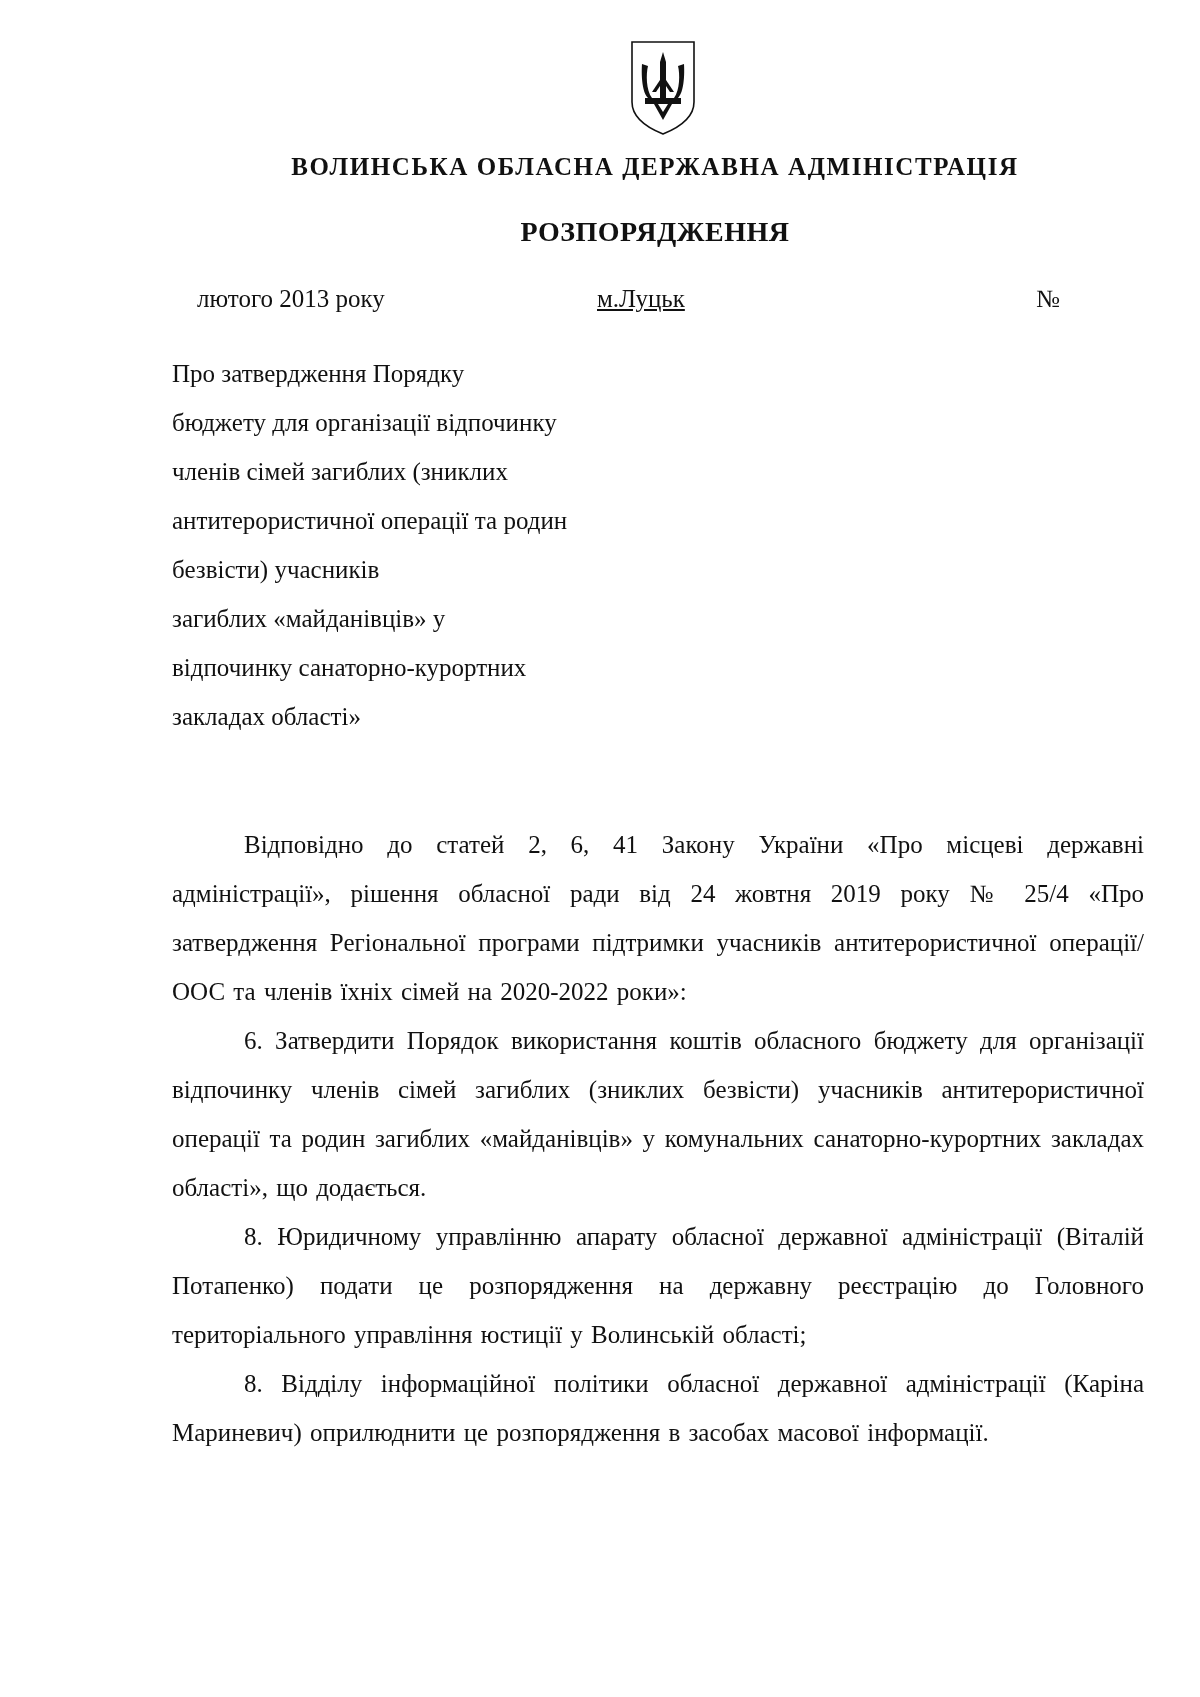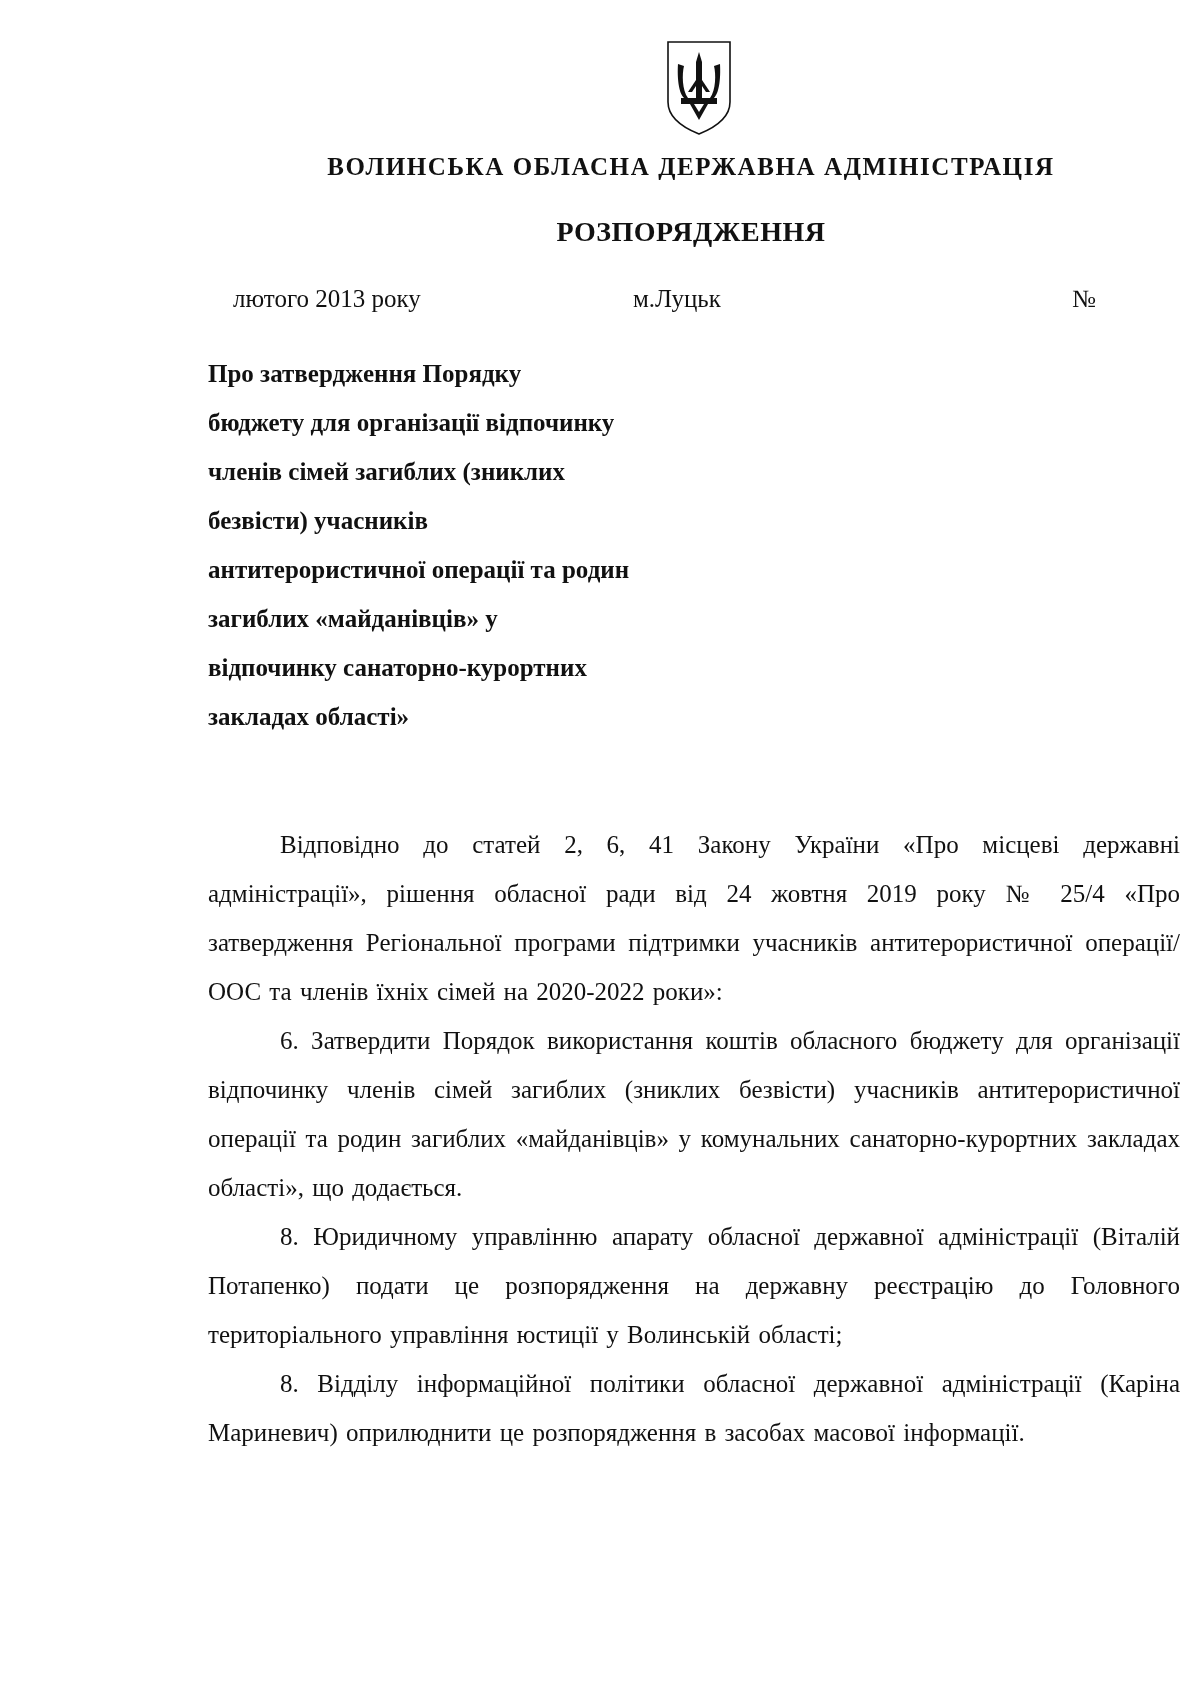--- a/index.html
+++ b/index.html
@@ -14,21 +14,20 @@
       overflow: hidden;
       font-family: "Liberation Serif", "DejaVu Serif", serif;
       color: #111111;
     }
     .page {
       position: absolute;
       left: 0; top: 0;
       width: 1085px;
       height: 1697px;
       background: #ffffff;
-      margin-left: 36px;
     }
     .emblem {
       position: absolute;
       left: 630px;
       top: 40px;
       width: 66px;
       height: 96px;
     }
     .org-title {
       position: absolute;
@@ -51,30 +50,29 @@
       font-size: 28px;
       letter-spacing: 0.5px;
       transform: translateX(55px);
     }
     .meta-line {
       position: absolute;
       top: 285px;
       font-size: 25px;
     }
     .meta-date { left: 197px; }
-    .meta-city { left: 597px; }
+    .meta-city { left: 597px; text-decoration: underline; }
     .meta-number { left: 1036px; }
     .subject {
       position: absolute;
       left: 172px;
       top: 349px;
       width: 470px;
       font-size: 25px;
       line-height: 49px;
-      font-weight: bold;
     }
     .subject div { white-space: nowrap; }
     .body-text {
       position: absolute;
       left: 172px;
       top: 820px;
       width: 972px;
       font-size: 25px;
       line-height: 49px;
     }
@@ -109,22 +107,22 @@
   <div class="doc-type">РОЗПОРЯДЖЕННЯ</div>
 
   <div class="meta-line meta-date">лютого 2013 року</div>
   <div class="meta-line meta-city">м.Луцьк</div>
   <div class="meta-line meta-number">№</div>
 
   <div class="subject">
     <div>Про затвердження Порядку</div>
     <div>бюджету для організації відпочинку</div>
     <div>членів сімей загиблих (зниклих</div>
+    <div>антитерористичної операції та родин</div>
     <div>безвісти) учасників</div>
-    <div>антитерористичної операції та родин</div>
     <div>загиблих «майданівців» у</div>
     <div>відпочинку санаторно-курортних</div>
     <div>закладах області»</div>
   </div>
 
   <div class="body-text">
     <p class="para spaced">Відповідно до статей 2, 6, 41 Закону України «Про місцеві державні адміністрації», рішення обласної ради від 24 жовтня 2019 року № 25/4 «Про затвердження Регіональної програми підтримки учасників антитерористичної операції/ООС та членів їхніх сімей на 2020-2022 роки»:</p>
     <p class="para spaced">6. Затвердити Порядок використання коштів обласного бюджету для організації відпочинку членів сімей загиблих (зниклих безвісти) учасників антитерористичної операції та родин загиблих «майданівців» у комунальних санаторно-курортних закладах області», що додається.</p>
     <p class="para spaced">8. Юридичному управлінню апарату обласної державної адміністрації (Віталій Потапенко) подати це розпорядження на державну реєстрацію до Головного територіального управління юстиції у Волинській області;</p>
     <p class="para spaced">8. Відділу інформаційної політики обласної державної адміністрації (Каріна Мариневич) оприлюднити це розпорядження в засобах масової інформації.</p>

